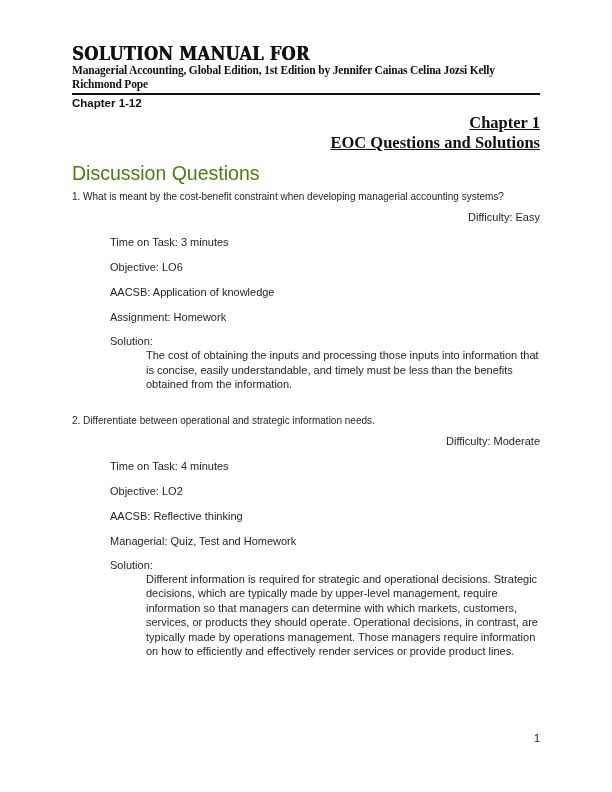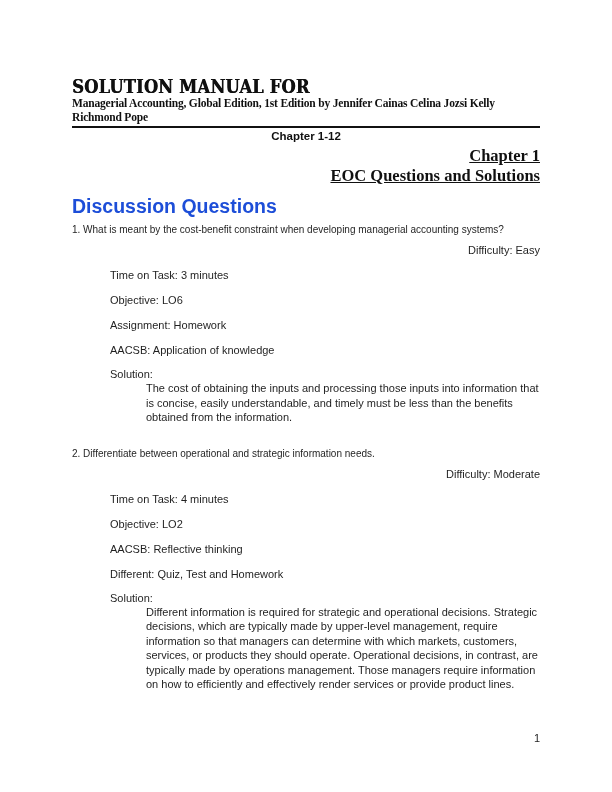--- a/index.html
+++ b/index.html
@@ -6,21 +6,21 @@
     margin: 0;
     padding: 0;
     background: #ffffff;
   }
   .page {
     position: relative;
     width: 612px;
     height: 792px;
     background: #ffffff;
     box-sizing: border-box;
-    padding: 75px 72px 0 72px;
+    padding: 42px 72px 0 72px;
     font-family: "Liberation Sans", sans-serif;
     color: #1f1f1f;
     overflow: hidden;
   }
 
   
   .sm-title {
     font-family: "DejaVu Serif", serif;
     font-weight: bold;
     font-size: 19px;
@@ -48,42 +48,41 @@
     border: none;
     border-top: 2px solid #111111;
     margin: 2px 0 1px 0;
   }
   .chapter-range {
     font-weight: bold;
     font-size: 11.5px;
     line-height: 15px;
     color: #101010;
     white-space: nowrap;
-    text-align: center;
   }
 
   
   .chapter-heading {
     margin-top: 2px;
     text-align: center;
     font-family: "Liberation Serif", serif;
     font-weight: bold;
     font-size: 16.5px;
     line-height: 20px;
     color: #101010;
   }
   .chapter-heading .ch-line { text-decoration: underline; text-align: right; }
 
   
   .section-heading {
     margin: 9px 0 0 0;
     font-size: 19.5px;
     line-height: 23px;
-    font-weight: bold;
-    color: #1d4ed8;
+    font-weight: normal;
+    color: #4d7c0f;
     font-family: "Liberation Sans", sans-serif;
   }
 
   
   .q-text {
     margin: 5px 0 0 0;
     font-size: 10px;
     line-height: 14px;
     max-width: 445px;
   }
@@ -136,32 +135,32 @@
     <div class="ch-line">EOC Questions and Solutions</div>
   </div>
 
   <div class="section-heading">Discussion Questions</div>
 
   <section class="question question-1">
     <p class="q-text">1. What is meant by the cost-benefit constraint when developing managerial accounting systems?</p>
     <div class="meta first">Difficulty: Easy</div>
     <div class="meta">Time on Task: 3 minutes</div>
     <div class="meta">Objective: LO6</div>
+    <div class="meta">AACSB: Application of knowledge</div>
     <div class="meta">Assignment: Homework</div>
-    <div class="meta">AACSB: Application of knowledge</div>
     <div class="sol-label">Solution:</div>
     <p class="sol-body">The cost of obtaining the inputs and processing those inputs into information that is concise, easily understandable, and timely must be less than the benefits obtained from the information.</p>
   </section>
 
   <section class="question question-2">
     <p class="q-text">2. Differentiate between operational and strategic information needs.</p>
     <div class="meta first">Difficulty: Moderate</div>
     <div class="meta">Time on Task: 4 minutes</div>
     <div class="meta">Objective: LO2</div>
     <div class="meta">AACSB: Reflective thinking</div>
-    <div class="meta">Different: Quiz, Test and Homework</div>
+    <div class="meta">Managerial: Quiz, Test and Homework</div>
     <div class="sol-label">Solution:</div>
     <p class="sol-body">Different information is required for strategic and operational decisions. Strategic decisions, which are typically made by upper-level management, require information so that managers can determine with which markets, customers, services, or products they should operate. Operational decisions, in contrast, are typically made by operations management. Those managers require information on how to efficiently and effectively render services or provide product lines.</p>
   </section>
 
   <div class="page-number">1</div>
 
 </div>
 
 </body></html>

